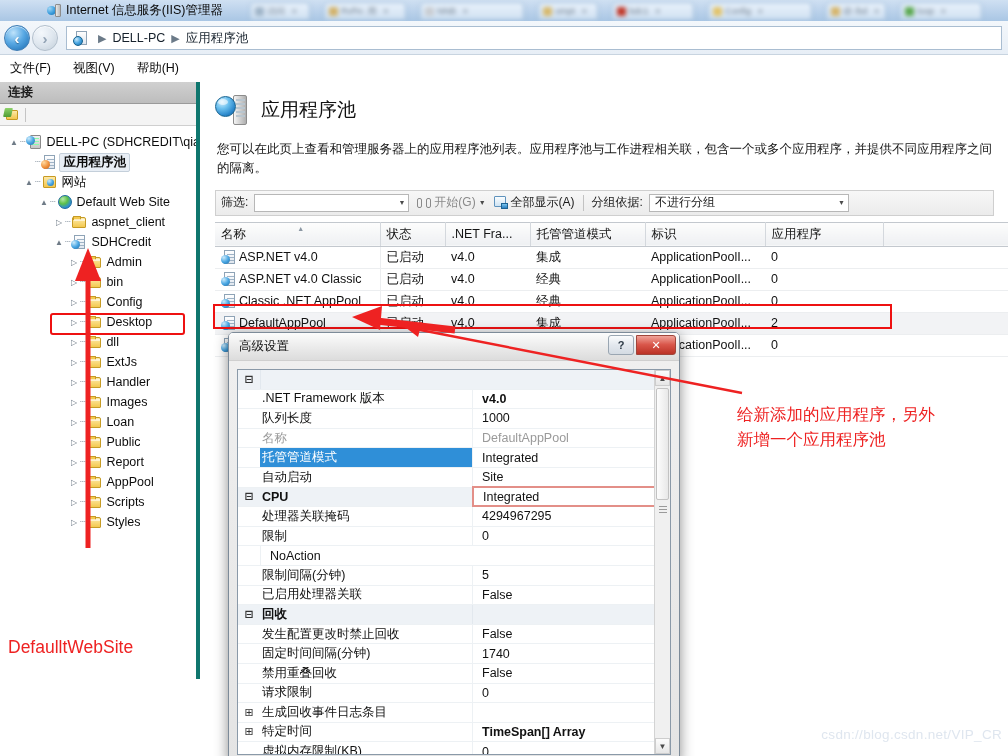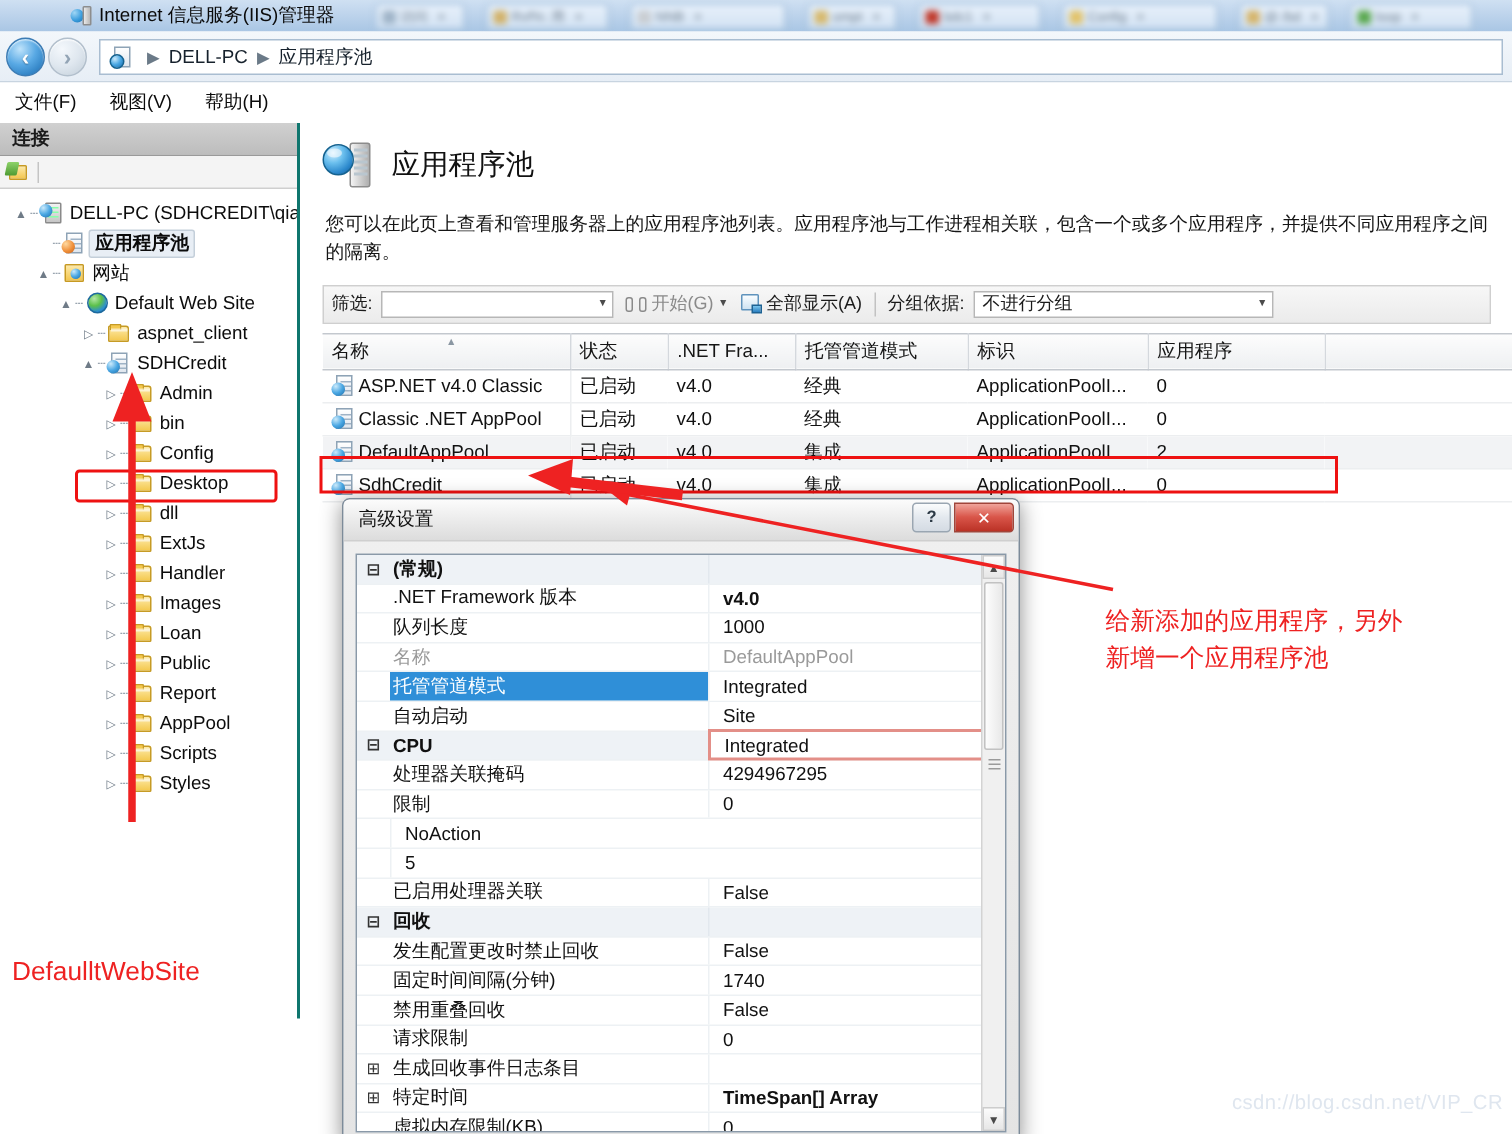--- a/index.html
+++ b/index.html
@@ -100,21 +100,21 @@
   .menubar {
     position: absolute; left: 0; top: 55px; width: 1008px; height: 27px;
     background: #ffffff;
     display: flex; align-items: center; padding-left: 10px; gap: 22px;
     font-size: 12.5px; color: #0b0b0b;
   }
 
   
   .leftpanel {
     position: absolute; left: 0; top: 82px; width: 200px; height: 597px;
-    background: #ffffff; border-right: 2px solid #0f766e;
+    background: #ffffff; border-right: 4px solid #0f766e;
   }
   .panel-head {
     height: 22px; background: linear-gradient(180deg,#d0d0d0 0%,#bdbdbd 100%);
     border-bottom: 1px solid #9a9a9a;
     display: flex; align-items: center; padding-left: 8px;
     font-size: 12.5px; font-weight: bold; color: #1b1b1b;
   }
   .panel-toolbar {
     height: 22px; background: #f4f4f4; border-bottom: 1px solid #cfcfcf;
     display: flex; align-items: center; padding-left: 4px; gap: 6px;
@@ -693,20 +693,29 @@
               <th><span>名称</span><span class="sortarrow">▲</span></th>
               <th><span>状态</span></th>
               <th><span>.NET Fra...</span></th>
               <th><span>托管管道模式</span></th>
               <th><span>标识</span></th>
               <th><span>应用程序</span></th>
               <th></th>
             </tr>
           </thead>
         <tbody id="pool-body">
+            <tr class="">
+              <td class="namecell"><span class="cellicon"><span class="pg"></span><span class="gl"></span></span><span>ASP.NET v4.0</span></td>
+              <td>已启动</td>
+              <td>v4.0</td>
+              <td>集成</td>
+              <td>ApplicationPoolI...</td>
+              <td>0</td>
+              <td></td>
+            </tr>
             <tr class="">
               <td class="namecell"><span class="cellicon"><span class="pg"></span><span class="gl"></span></span><span>ASP.NET v4.0 Classic</span></td>
               <td>已启动</td>
               <td>v4.0</td>
               <td>经典</td>
               <td>ApplicationPoolI...</td>
               <td>0</td>
               <td></td>
             </tr>
             <tr class="">
@@ -749,21 +758,20 @@
       <span class="dlg-btns">
         <span class="dbtn">?</span>
         <span class="dbtn close">✕</span>
       </span>
     </div>
     <div class="dlg-body">
       <div class="grid">
         <div id="grid-rows">
             <div class="grow cat">
               <span class="gexp">⊟</span>
-              <span class="gname">(常规)</span>
               <span class="gval"></span>
             </div>
             <div class="grow bold">
               <span class="gexp"></span>
               <span class="gname">.NET Framework 版本</span>
               <span class="gval">v4.0</span>
             </div>
             <div class="grow">
               <span class="gexp"></span>
               <span class="gname">队列长度</span>
@@ -798,20 +806,21 @@
               <span class="gexp"></span>
               <span class="gname">限制</span>
               <span class="gval">0</span>
             </div>
             <div class="grow">
               <span class="gexp"></span>
               <span class="gval">NoAction</span>
             </div>
             <div class="grow">
               <span class="gexp"></span>
+              <span class="gname">限制间隔(分钟)</span>
               <span class="gval">5</span>
             </div>
             <div class="grow">
               <span class="gexp"></span>
               <span class="gname">已启用处理器关联</span>
               <span class="gval">False</span>
             </div>
             <div class="grow cat">
               <span class="gexp">⊟</span>
               <span class="gname">回收</span>

